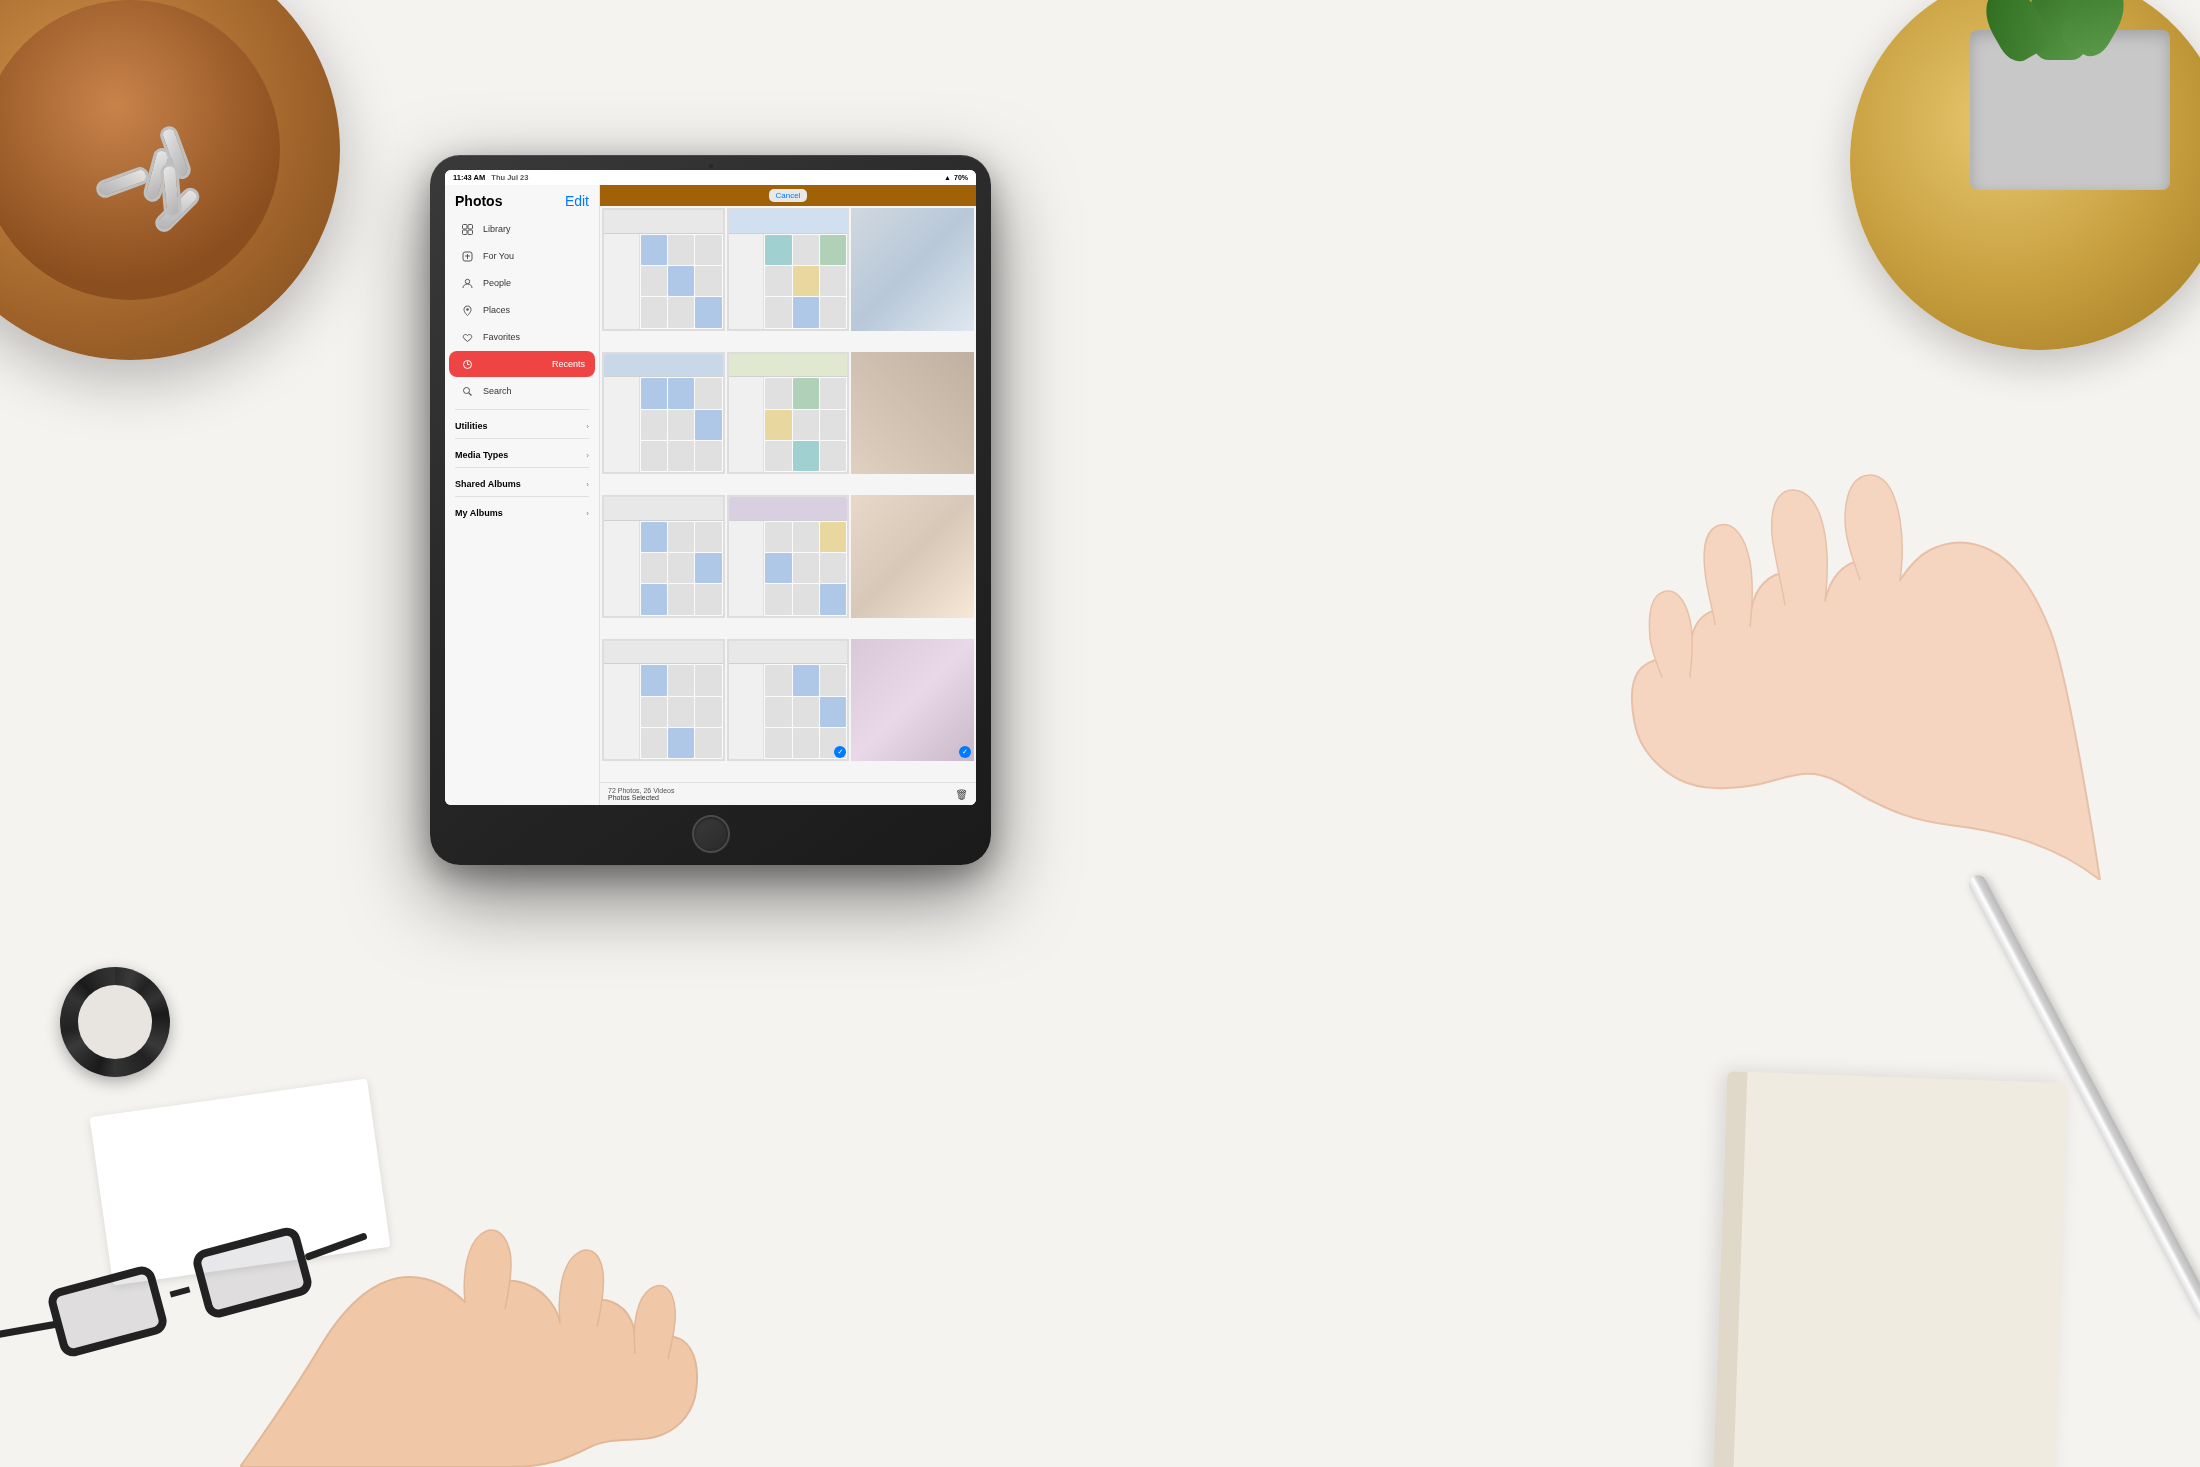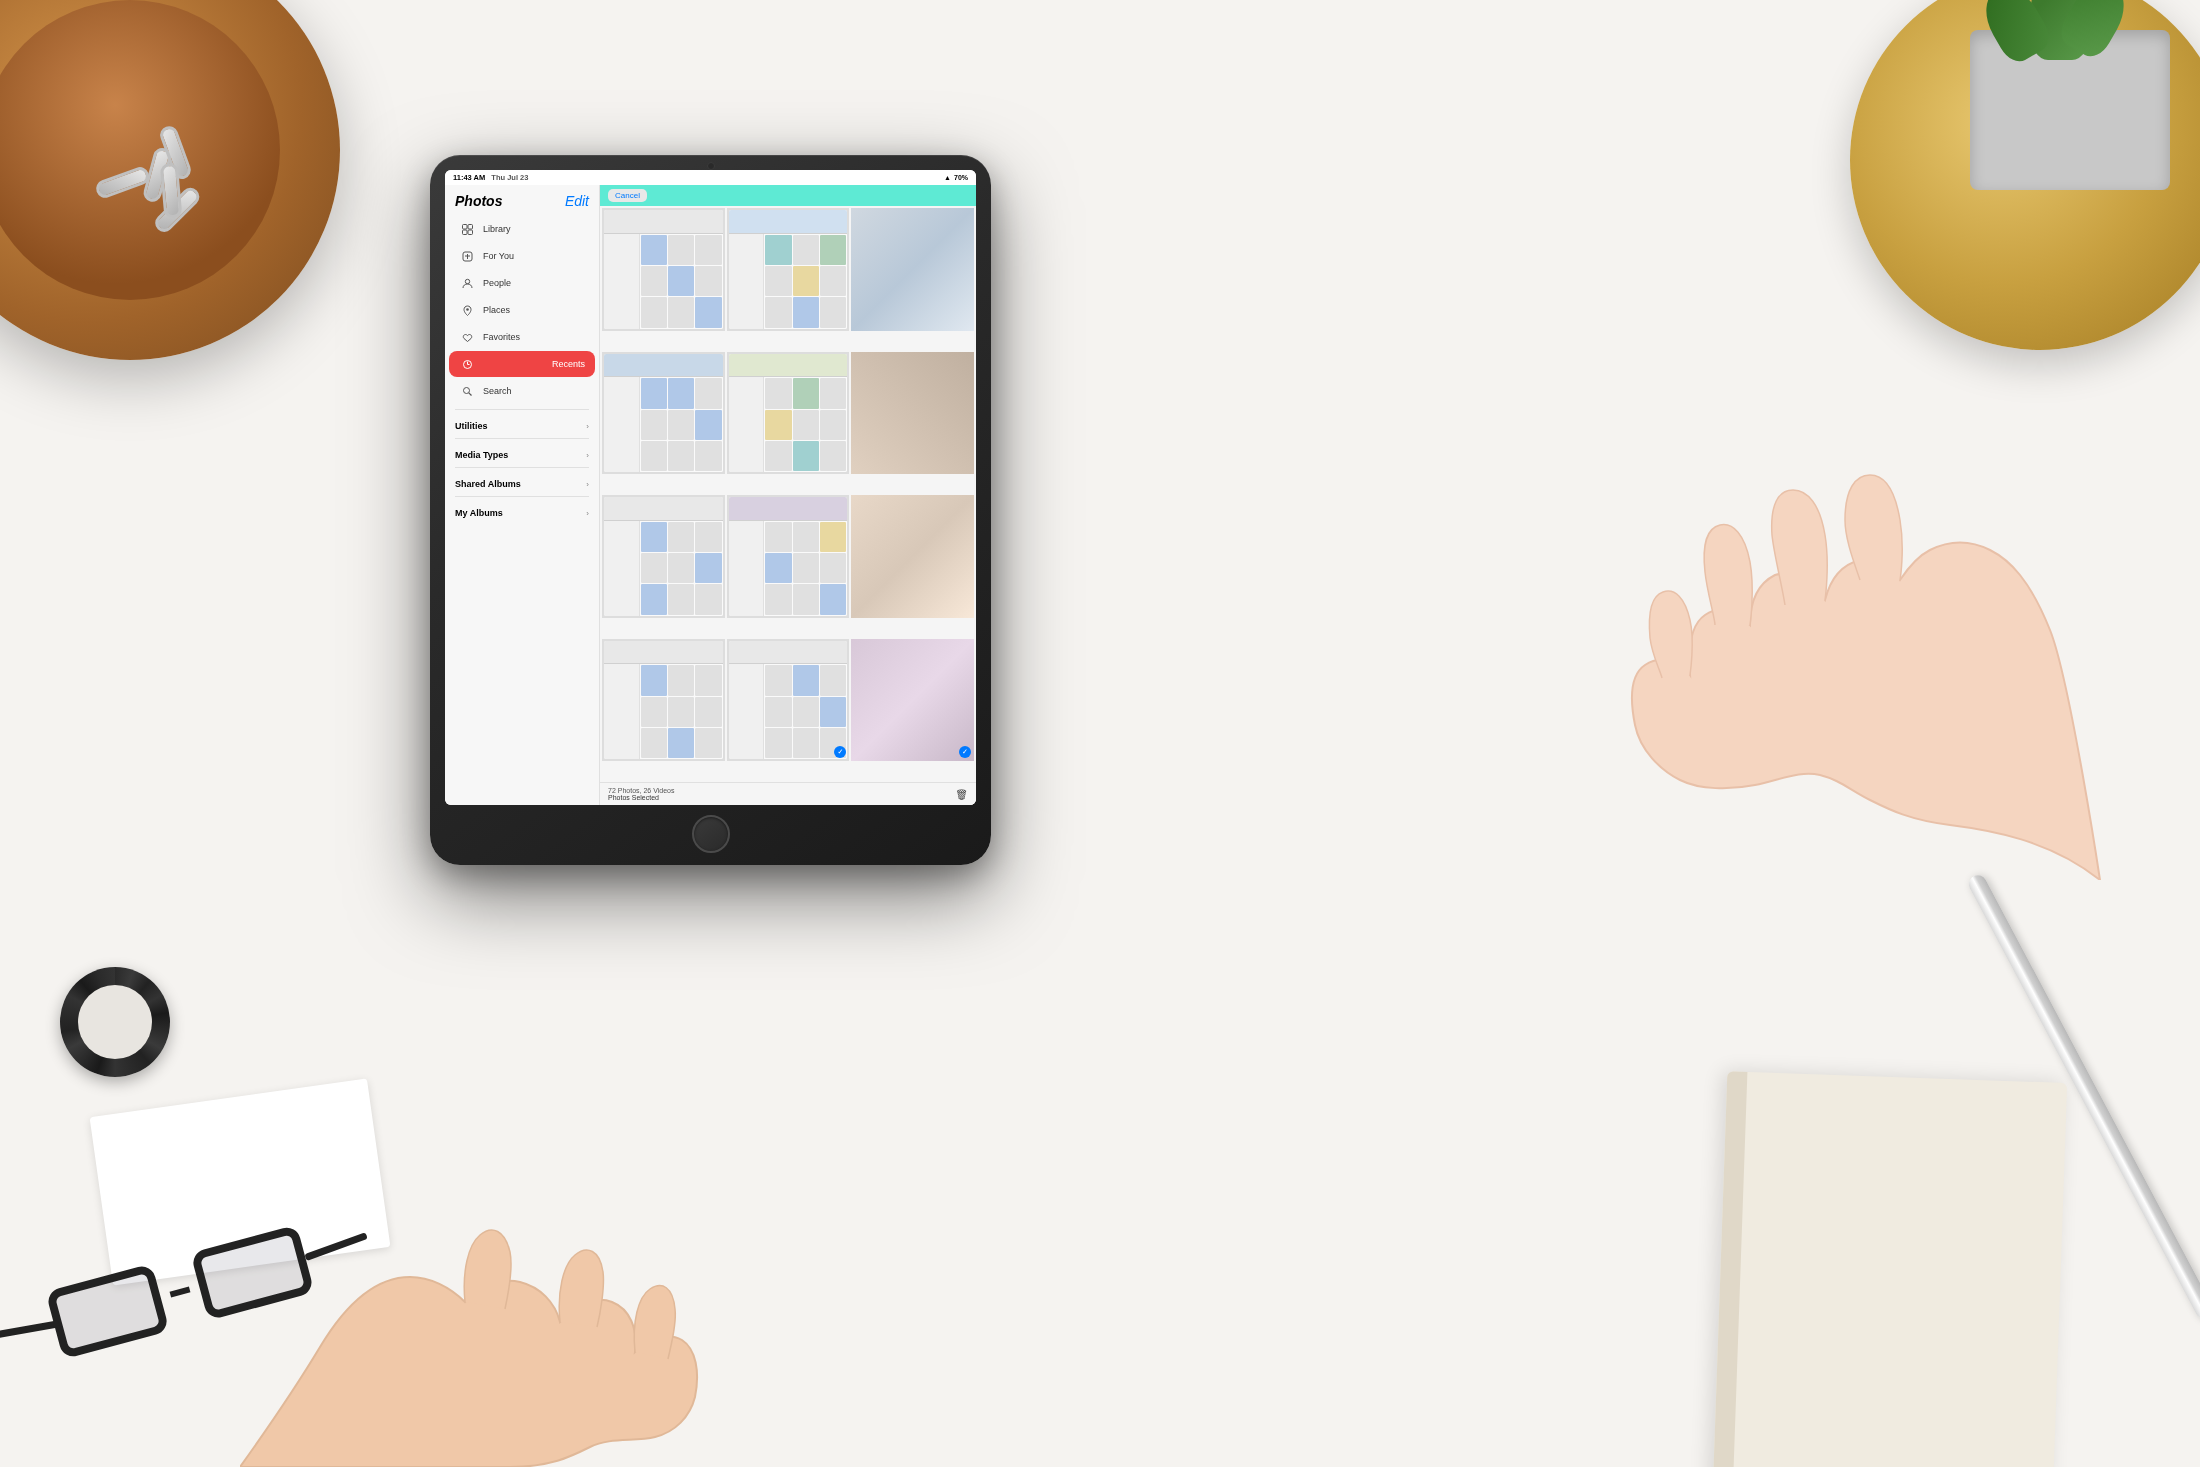--- a/index.html
+++ b/index.html
@@ -329,21 +329,20 @@
       border-right: 1px solid #e0e0e0;
       display: flex;
       flex-direction: column;
       overflow-y: auto;
     }
     .sidebar-header {
       display: flex;
       justify-content: space-between;
       align-items: flex-end;
       padding: 8px 10px 4px;
-      font-style: italic;
     }
     .sidebar-title {
       font-size: 14px;
       font-weight: 700;
       color: #000;
     }
     .sidebar-edit {
       font-size: 14px;
       color: #007aff;
       cursor: pointer;
@@ -408,24 +407,24 @@
     
     .main-content {
       flex: 1;
       background: #f5f5f5;
       display: flex;
       flex-direction: column;
       overflow: hidden;
     }
     .content-header {
       display: flex;
-      justify-content: flex-start;
+      justify-content: center;
       align-items: center;
       padding: 4px 8px;
-      background: #5eead4;
+      background: #a16207;
     }
     .cancel-btn {
       font-size: 8px;
       color: #007aff;
       background: #e8e8e8;
       border: none;
       border-radius: 5px;
       padding: 2px 7px;
       cursor: pointer;
     }

